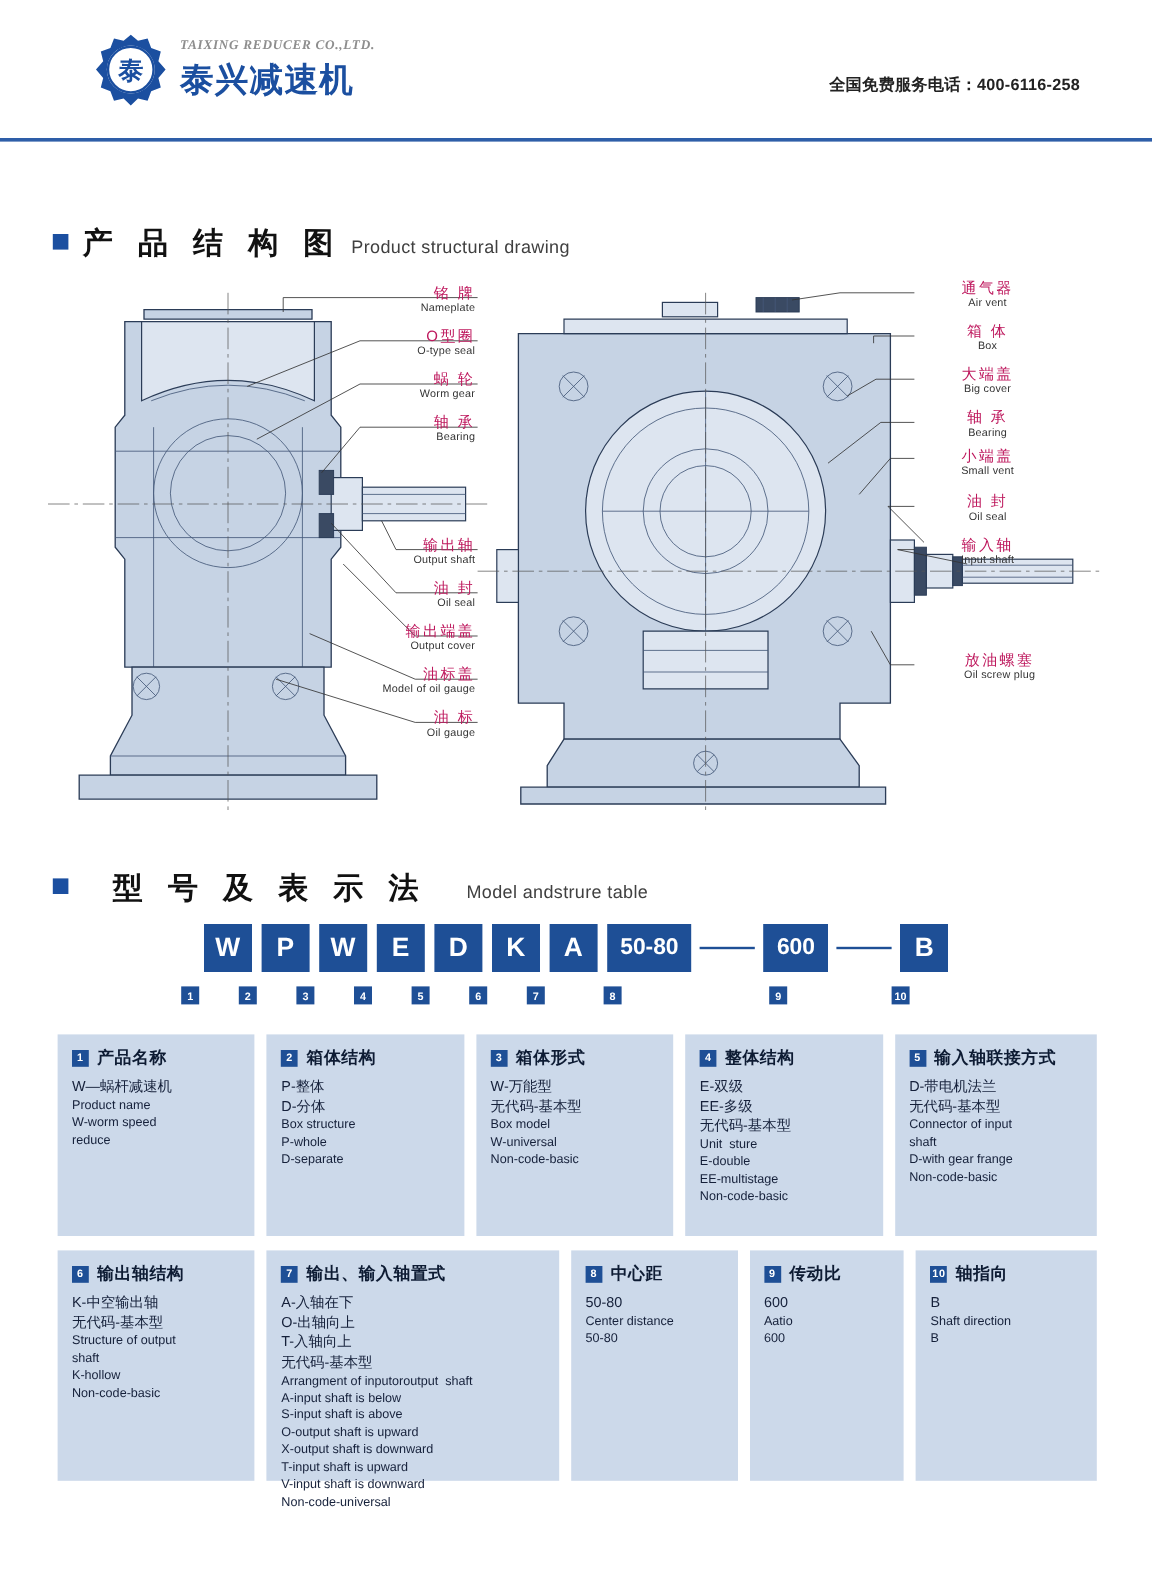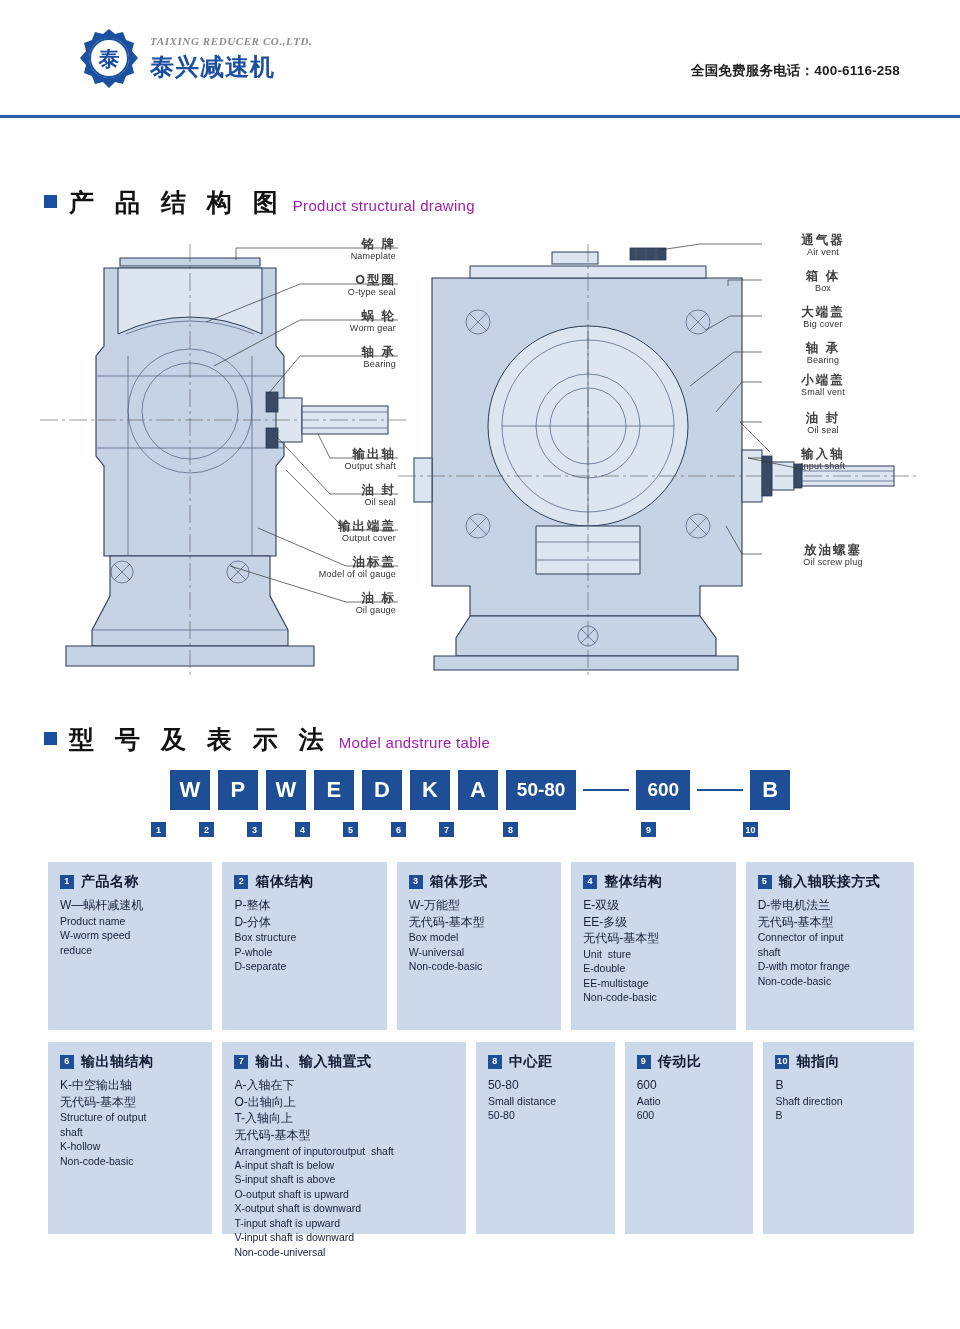--- a/index.html
+++ b/index.html
@@ -30,21 +30,21 @@
   }
   .logo-text {
     margin-left: 10px;
   }
   .logo-en {
     font-size: 11px; letter-spacing: .6px;
     color: #8e8e8e; font-style: italic; font-weight: bold;
     font-family: "Liberation Serif", serif;
   }
   .logo-cn {
-    font-size: 24px; font-weight: bold; color: #1b4fa0;
+    font-size: 28px; font-weight: bold; color: #1b4fa0;
     letter-spacing: 1px; margin-top: 4px;
   }
   .hotline {
     position: absolute; right: 60px; top: 62px;
     font-size: 13.5px; font-weight: bold; color: #222;
     letter-spacing: .2px;
   }
 
   
   .sec-head {
@@ -53,38 +53,38 @@
   }
   .sec-sq {
     width: 13px; height: 13px; background: #1b4fa0;
     margin-right: 12px; position: relative; top: -3px;
   }
   .sec-cn {
     font-size: 25px; font-weight: bold; letter-spacing: 7px;
     color: #111;
   }
   .sec-en {
-    font-size: 15px; color: #a21caf; margin-left: 8px;
+    font-size: 15px; color: #404040; margin-left: 8px;
     letter-spacing: .3px;
   }
 
   #sec1 { position: absolute; top: 186px; left: 0; }
-  #sec2 { position: absolute; top: 723px; left: 0; }
+  #sec2 { position: absolute; top: 723px; left: 0; gap: 25px; }
 
   
   .drawing {
     position: absolute; top: 226px; left: 0;
     width: 960px; height: 460px;
   }
   .drawing svg { display: block; }
 
   .lbl { position: absolute; text-align: right; line-height: 1.05; }
   .lbl.left { text-align: right; }
   .lbl.right { text-align: center; }
-  .lbl .cn { font-size: 12.5px; font-weight: bold; color: #404040; letter-spacing: 2px; display:block; }
+  .lbl .cn { font-size: 12.5px; font-weight: normal; color: #be185d; letter-spacing: 2px; display:block; }
   .lbl .en { font-size: 9px; color: #333; display:block; margin-top:1px; letter-spacing: .2px; }
 
   
   .code-row {
     position: absolute; top: 770px; left: 0; width: 960px;
     display: flex; align-items: center; justify-content: center;
   }
   .code-box {
     background: #1e4f96; color: #fff;
     font-weight: bold;
@@ -457,21 +457,21 @@
 
     <div class="panel" style="width:170px; height:168px;">
       <div class="ptitle">
           <span class="ptag">5</span>
           <span>输入轴联接方式</span>
         </div>
       <div class="line cnline">D-带电机法兰</div>
       <div class="line cnline">无代码-基本型</div>
       <div class="line enline">Connector of input</div>
       <div class="line enline">shaft</div>
-      <div class="line enline">D-with motor frange</div>
+      <div class="line enline">D-with gear frange</div>
       <div class="line enline">Non-code-basic</div>
     </div>
   </div>
 
   <div class="panel-row">
     <div class="panel" style="width:166px; height:192px;">
       <div class="ptitle">
           <span class="ptag">6</span>
           <span>输出轴结构</span>
         </div>
@@ -505,21 +505,21 @@
       <div class="line enline">V-input shaft is downward</div>
       <div class="line enline">Non-code-universal</div>
     </div>
 
     <div class="panel" style="width:140px; height:192px;">
       <div class="ptitle">
           <span class="ptag">8</span>
           <span>中心距</span>
         </div>
       <div class="line cnline">50-80</div>
-      <div class="line enline">Small distance</div>
+      <div class="line enline">Center distance</div>
       <div class="line enline">50-80</div>
     </div>
 
     <div class="panel" style="width:130px; height:192px;">
       <div class="ptitle">
           <span class="ptag">9</span>
           <span>传动比</span>
         </div>
       <div class="line cnline">600</div>
       <div class="line enline">Aatio</div>

